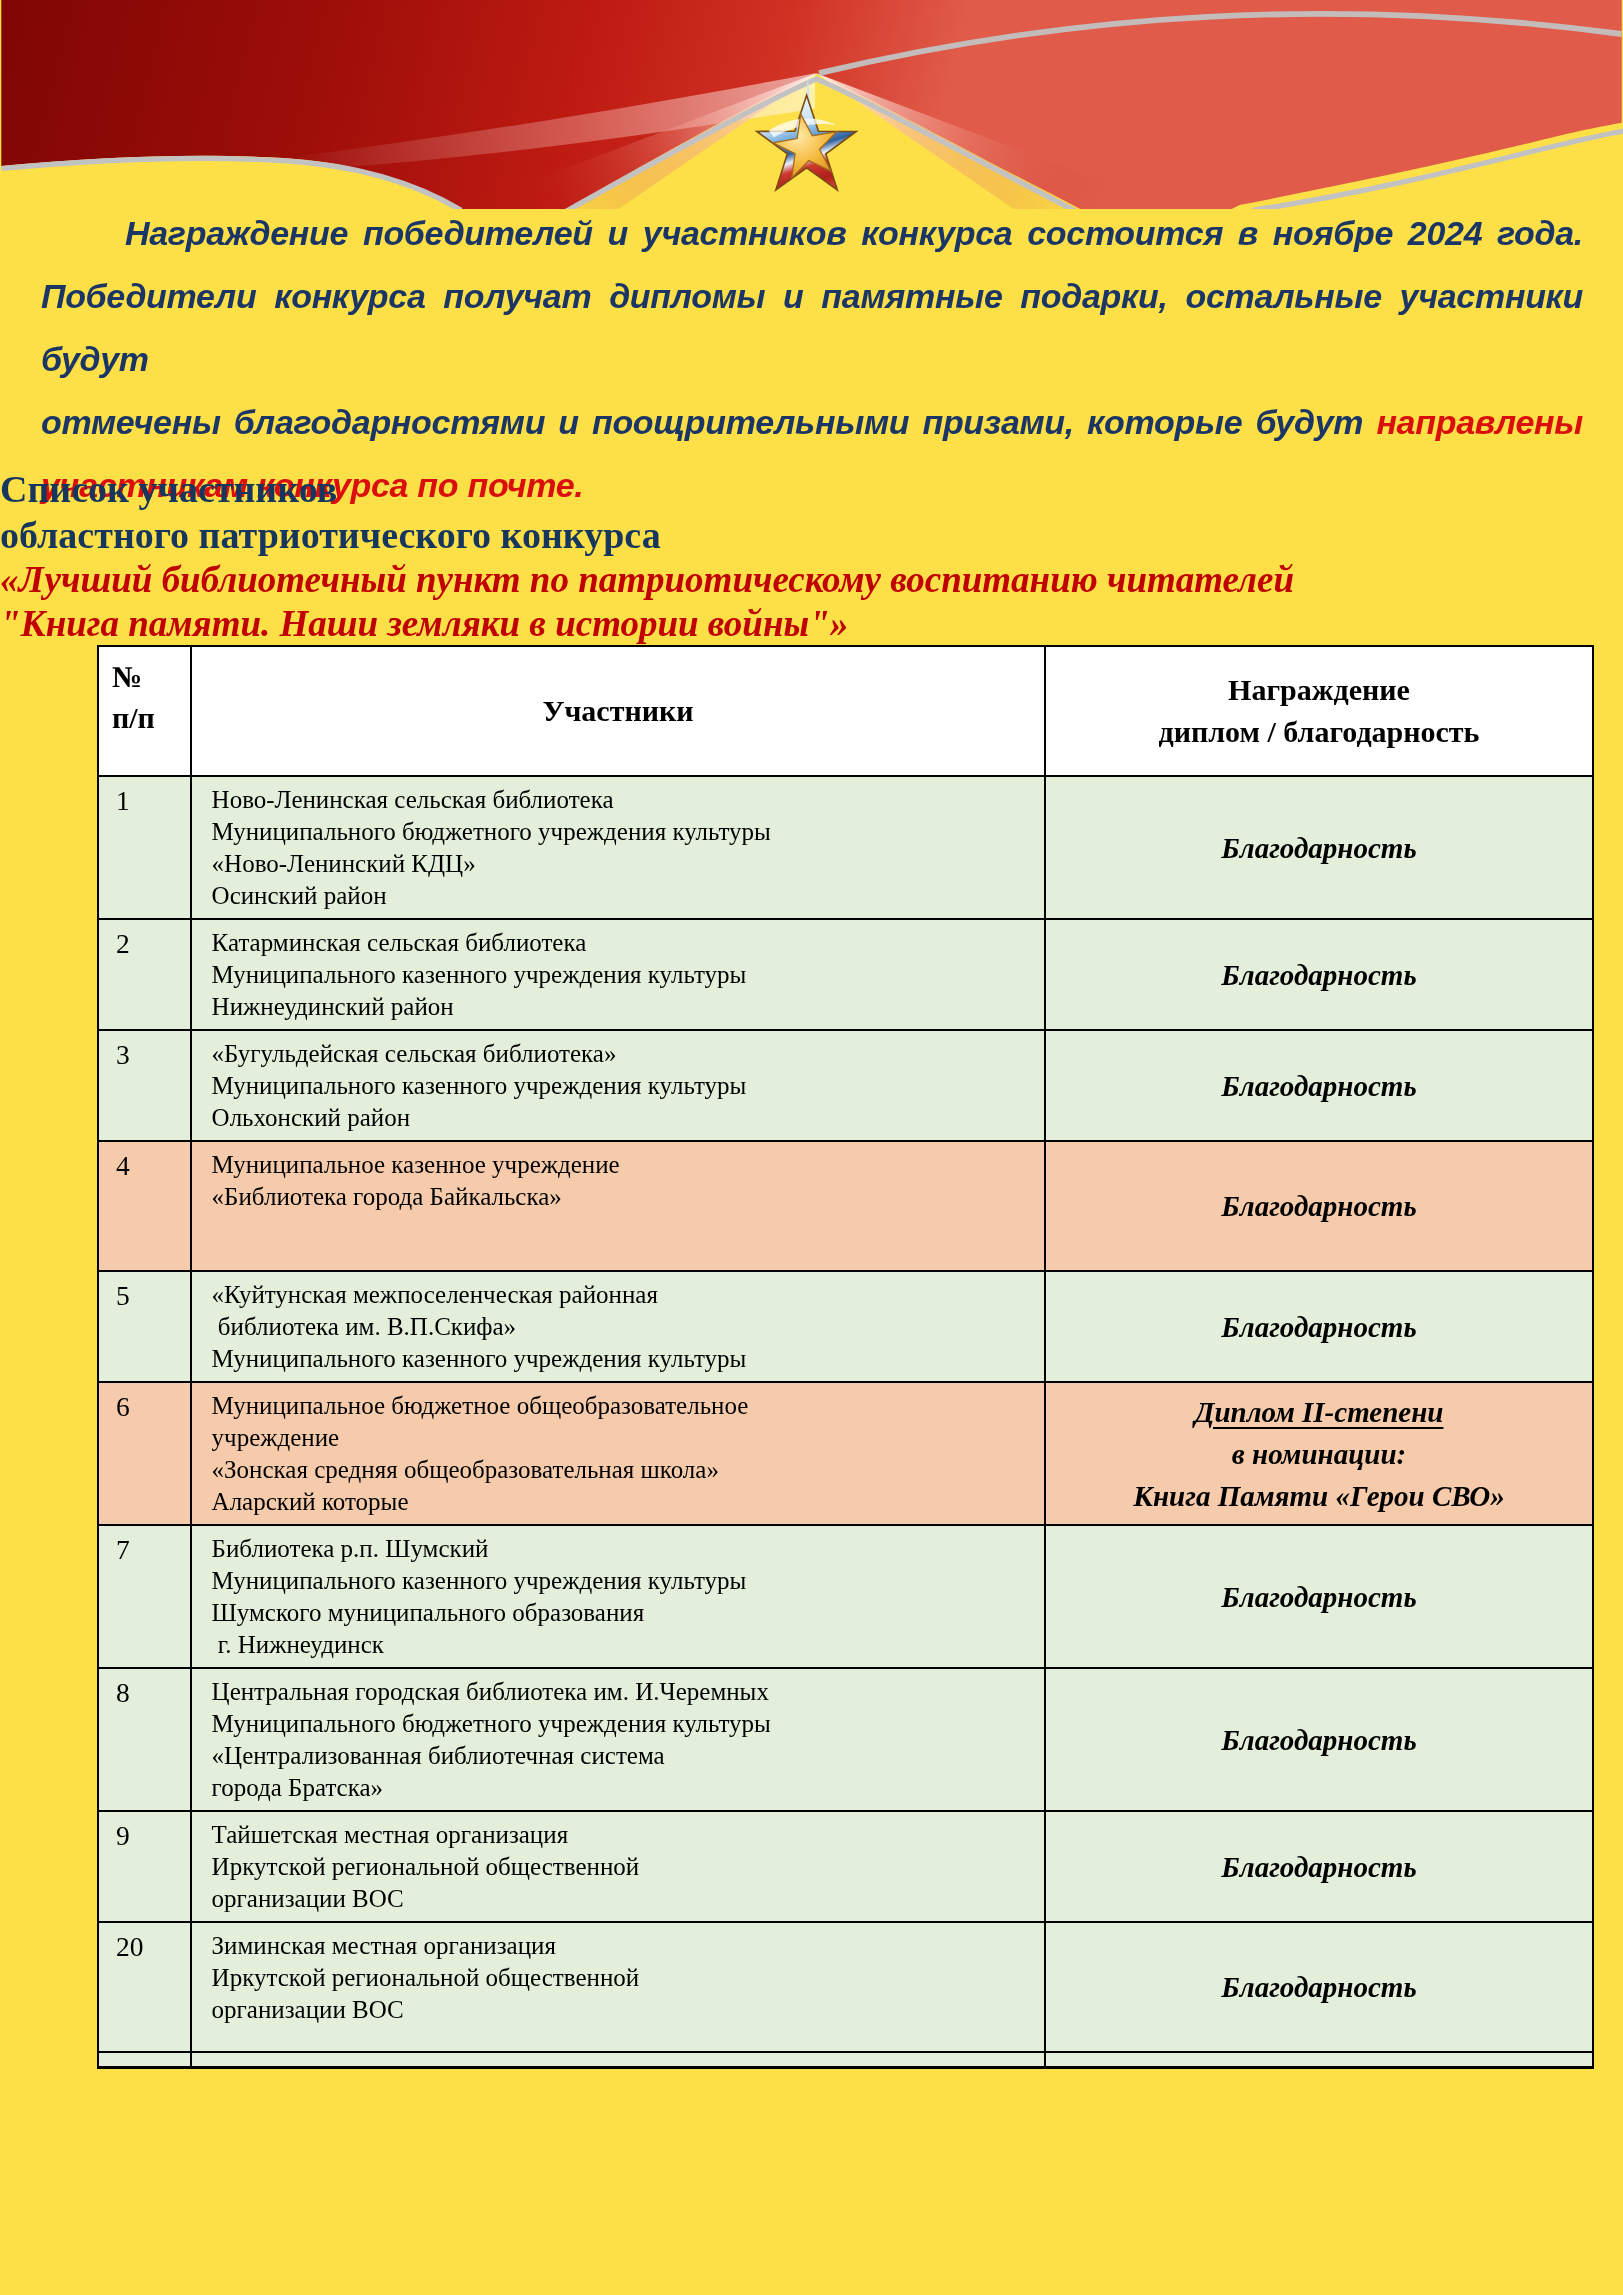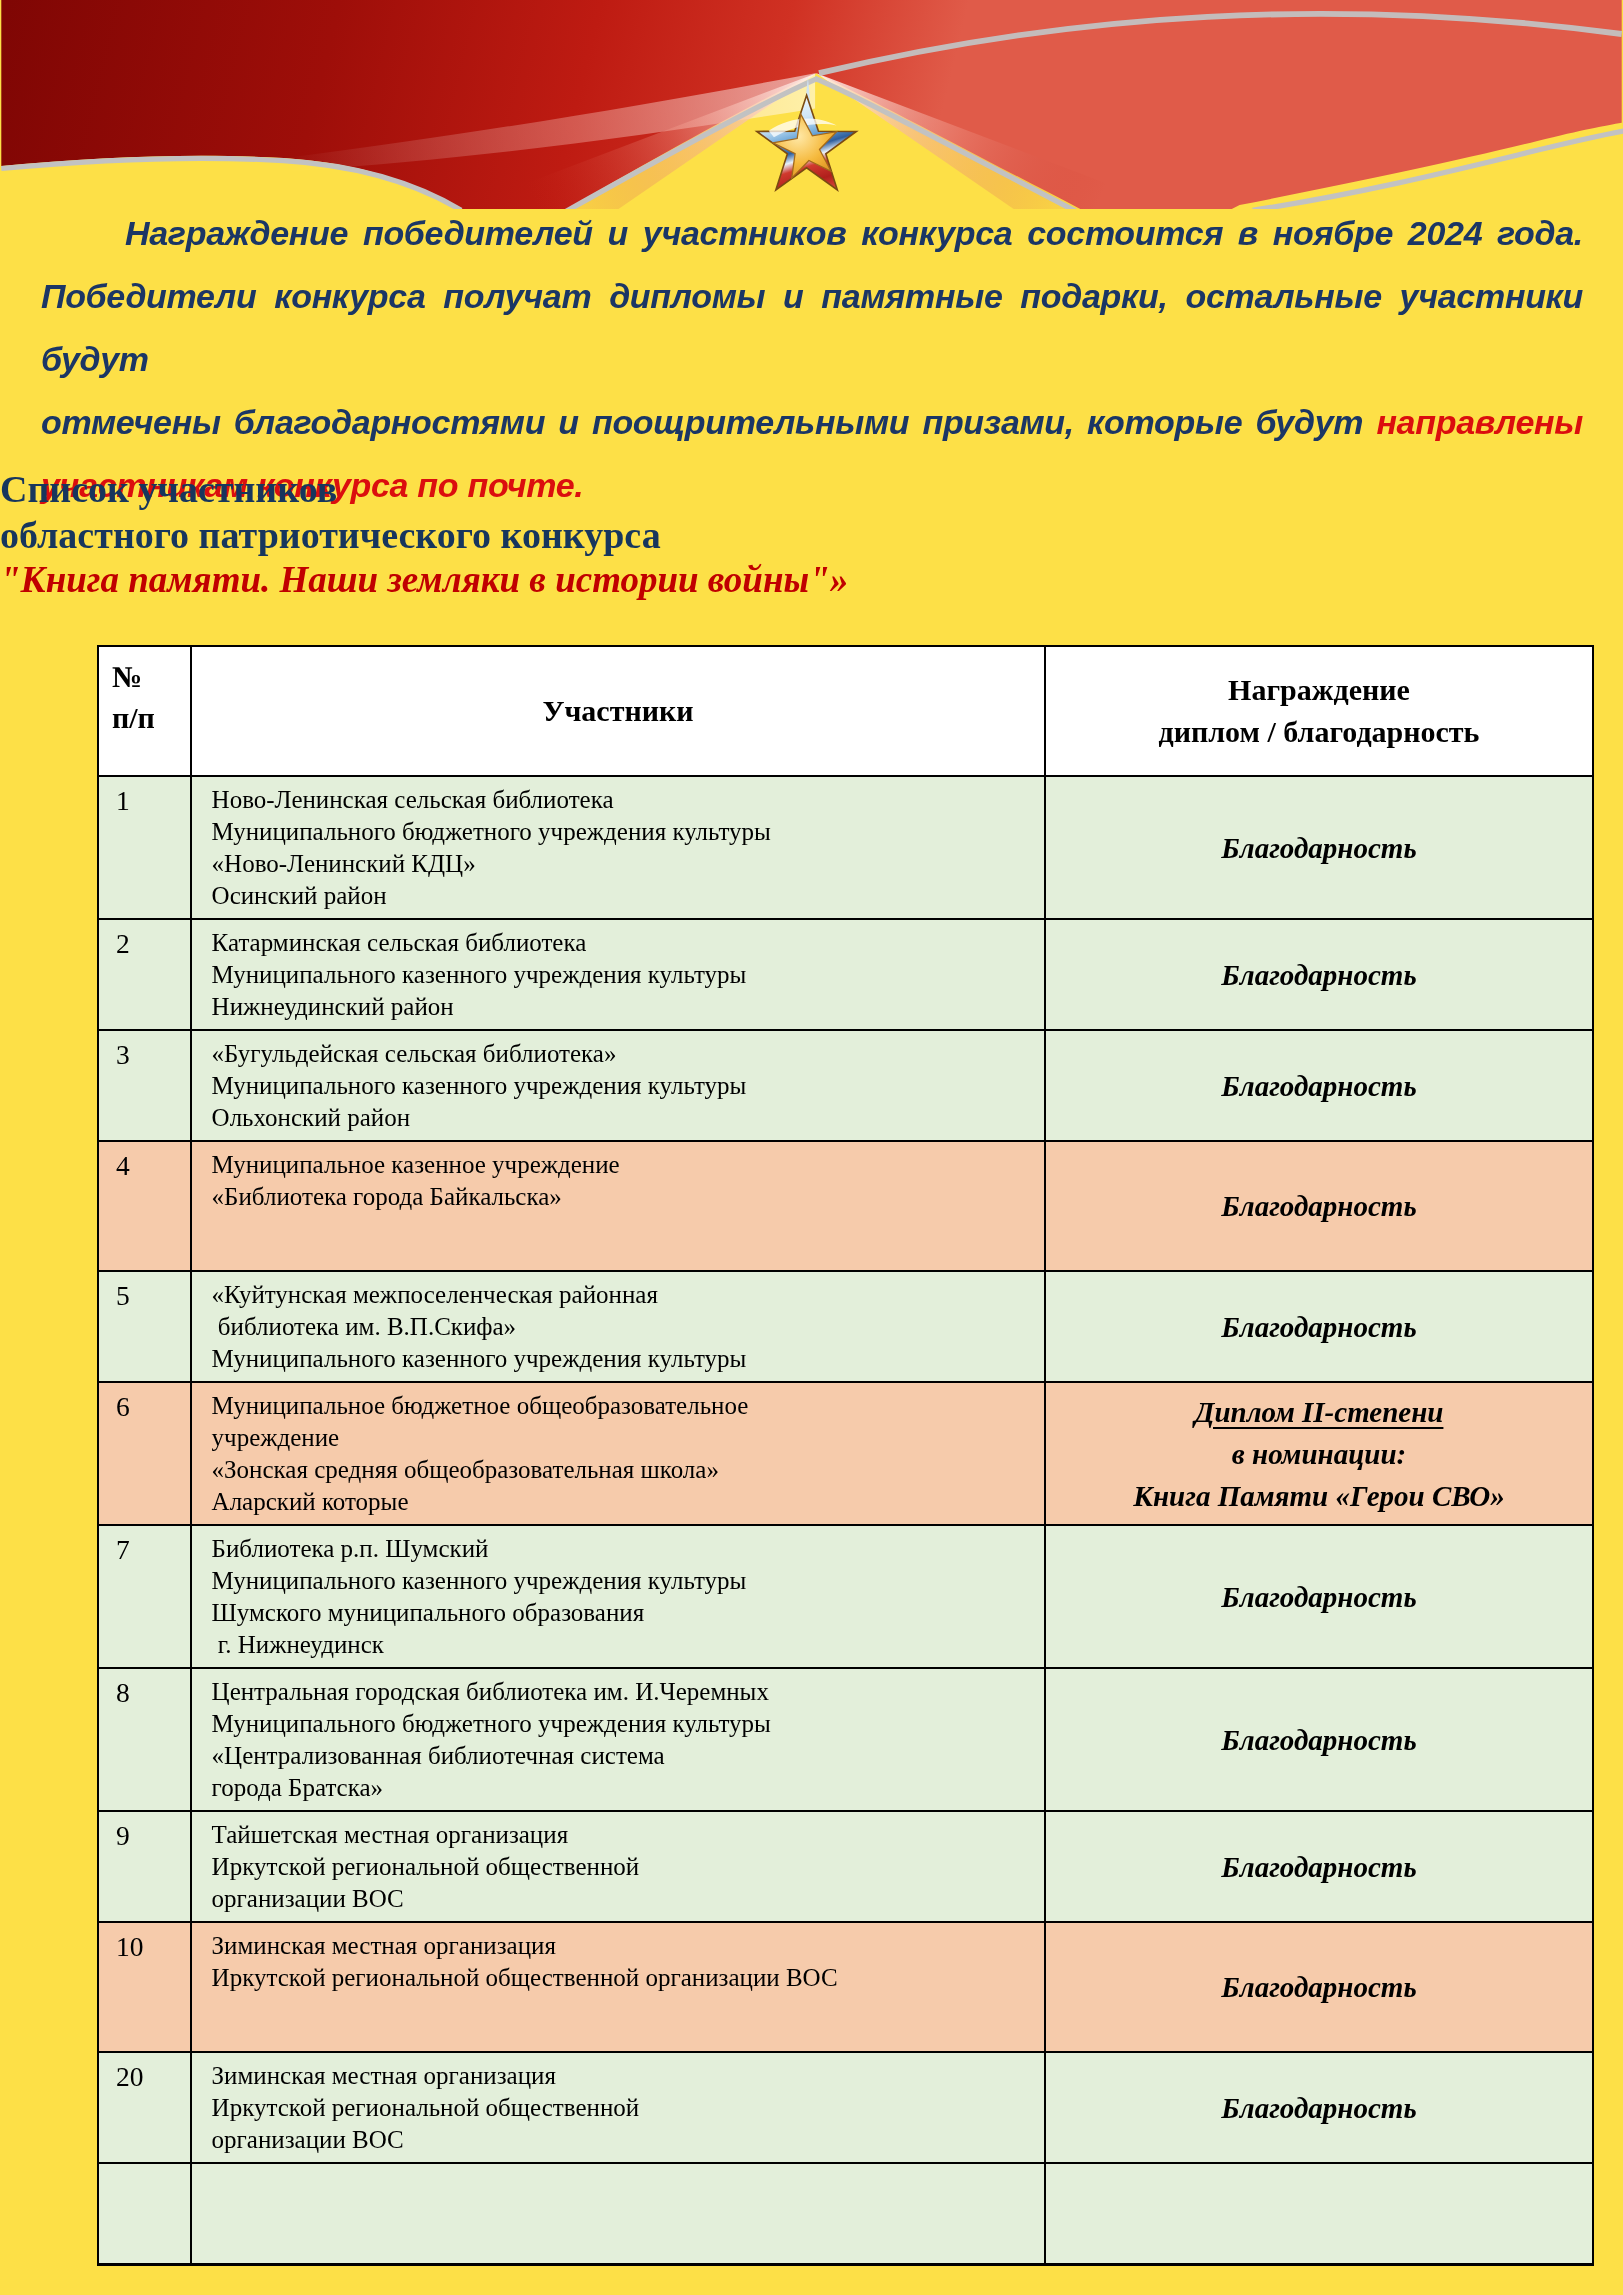--- a/index.html
+++ b/index.html
@@ -130,20 +130,21 @@
   <div class="intro" id="intro">
       <div class="intro-line just indent"><span class="navy-seg">Награждение победителей и участников конкурса состоится в ноябре 2024 года.</span></div>
       <div class="intro-line just"><span class="navy-seg">Победители конкурса получат дипломы и памятные подарки, остальные участники будут</span></div>
       <div class="intro-line just"><span class="navy-seg">отмечены благодарностями и поощрительными призами, которые будут </span><span class="red-seg">направлены</span></div>
       <div class="intro-line"><span class="red-seg">участникам конкурса по почте.</span></div>
     </div>
 
   <div class="titles">
     <div class="t-navy">Список участников</div>
     <div class="t-navy">областного патриотического конкурса</div>
+    <div class="t-red">«Лучший библиотечный пункт по патриотическому воспитанию читателей</div>
     <div class="t-red">"Книга памяти. Наши земляки в истории войны"»</div>
   </div>
 
   <table class="participants">
     <thead>
       <tr>
         <th class="col-num">
           <div>№</div>
           <div>п/п</div>
         </th>
@@ -252,30 +253,20 @@
           <td class="c-num">9</td>
           <td class="c-part">
             <div class="pline">Тайшетская местная организация</div>
             <div class="pline">Иркутской региональной общественной</div>
             <div class="pline">организации ВОС</div>
           </td>
           <td class="c-award">
             <div class="aline">Благодарность</div>
           </td>
         </tr>
-        <tr style="background: rgb(246, 203, 171);">
-          <td class="c-num">10</td>
-          <td class="c-part">
-            <div class="pline">Зиминская местная организация</div>
-            <div class="pline">Иркутской региональной общественной организации ВОС</div>
-          </td>
-          <td class="c-award">
-            <div class="aline">Благодарность</div>
-          </td>
-        </tr>
         <tr style="background: rgb(227, 239, 218);">
           <td class="c-num">20</td>
           <td class="c-part">
             <div class="pline">Зиминская местная организация</div>
             <div class="pline">Иркутской региональной общественной</div>
             <div class="pline">организации ВОС</div>
           </td>
           <td class="c-award">
             <div class="aline">Благодарность</div>
           </td>

